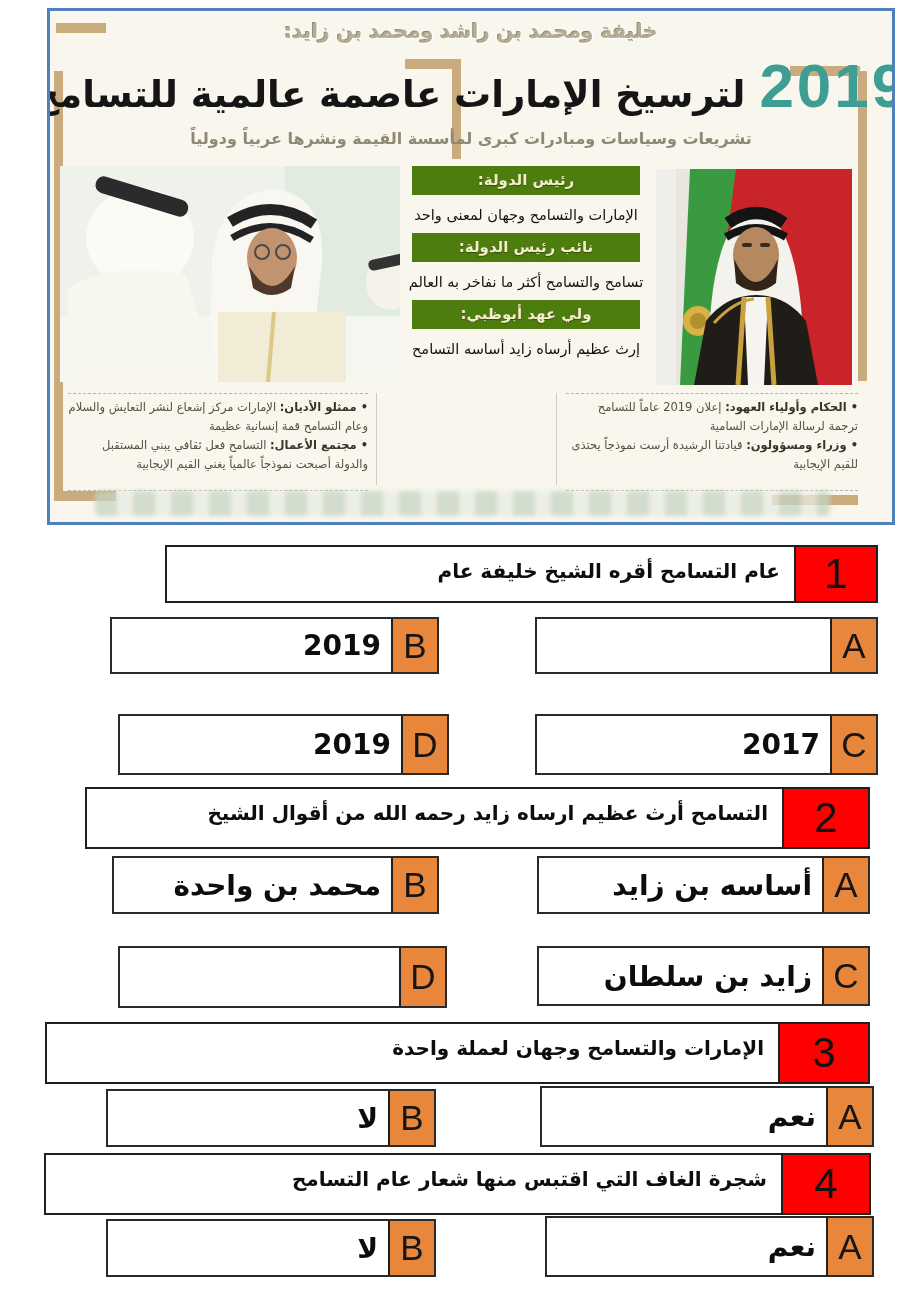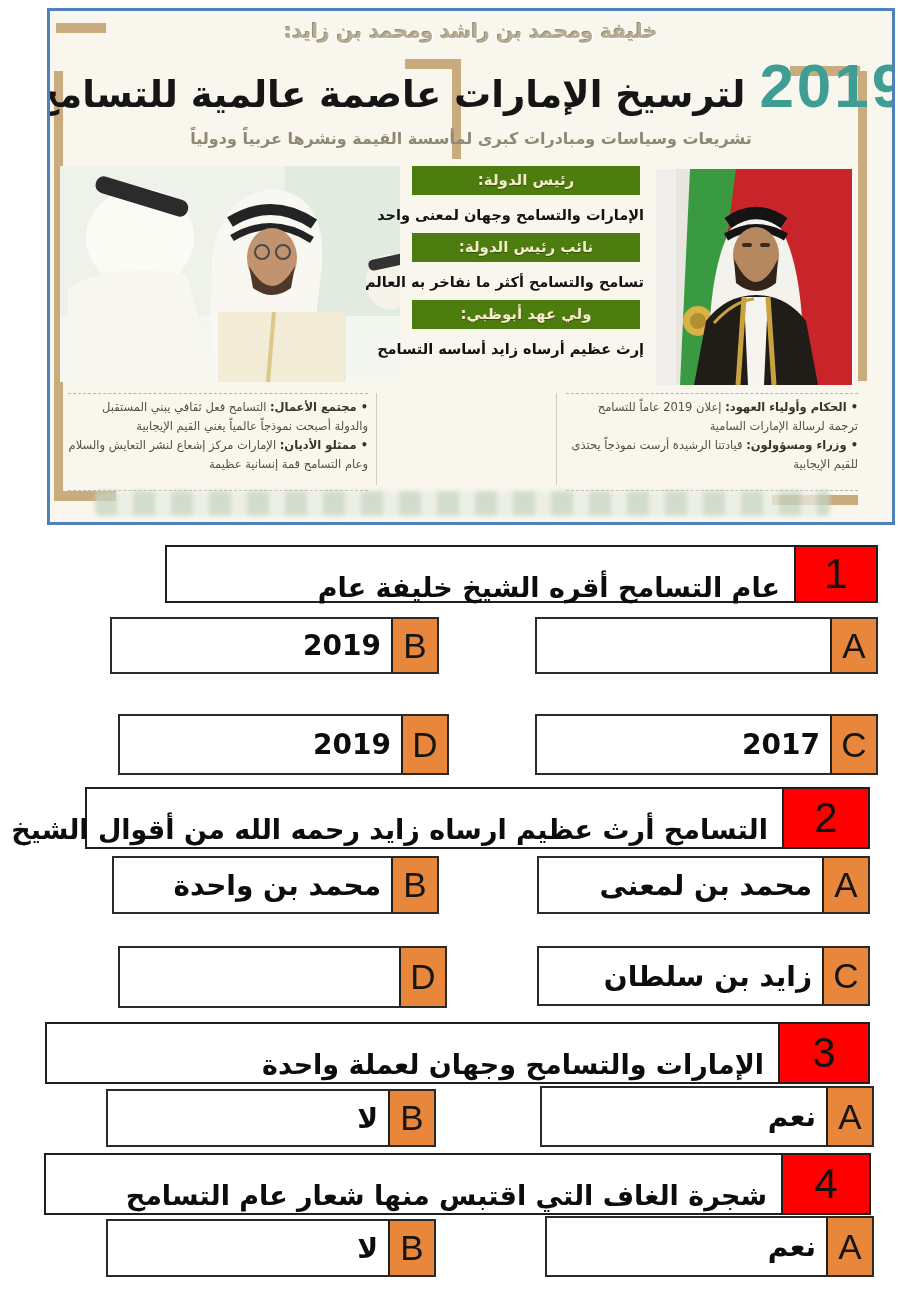--- a/index.html
+++ b/index.html
@@ -14,37 +14,37 @@
   .mainline{left:0;top:44px;width:100%;display:flex;direction:rtl;justify-content:center;
     align-items:baseline;gap:14px;}
   .year-big{font-size:62px;font-weight:700;color:#3f9e94;letter-spacing:3px;
     font-family:"Liberation Sans",sans-serif;line-height:1;}
   .headline{font-size:37px;font-weight:700;color:#151515;white-space:nowrap;}
   .subtitle{left:0;top:118px;width:100%;text-align:center;font-size:16px;font-weight:700;
     color:#8f8874;direction:rtl;}
   .quote-col{left:358px;top:155px;width:236px;height:215px;direction:rtl;}
   .qt-title{background:#4d7c0f;color:#f5ecc9;font-weight:700;font-size:15px;height:29px;
     line-height:29px;text-align:center;margin:0 4px 5px 4px;text-shadow:0 1px 1px rgba(0,0,0,.35);}
-  .qt-text{color:#121212;font-weight:700;font-size:14.5px;text-align:center;height:33px;
+  .qt-text{color:#121212;font-weight:400;font-size:14.5px;text-align:center;height:33px;
     line-height:30px;white-space:nowrap;}
   .photo{overflow:hidden;}
   .bcols{top:382px;height:92px;direction:rtl;font-size:11.5px;line-height:1.65;
     color:#55503f;text-align:right;filter:blur(0.45px);
     border-top:1px dashed #b9b4a6;border-bottom:1px dashed #b9b4a6;padding-top:4px;}
   .bcols b{color:#3a3428;}
   .vdiv{width:1px;background:#cfccc2;top:382px;height:92px;}
   .wmark{left:45px;top:480px;width:735px;height:25px;border-radius:5px;filter:blur(2px);
     background:repeating-linear-gradient(90deg,#c6d4c2 0 22px,#e7ece3 22px 38px);opacity:.75;}
   
   .qbar{display:flex;direction:rtl;background:#fff;border:2px solid #1f1f1f;
     box-sizing:border-box;align-items:flex-start;}
   .qnum{background:#ff0000;border-left:2px solid #1f1f1f;height:100%;display:flex;
     align-items:center;justify-content:center;font-family:"Liberation Sans",sans-serif;
     font-size:42px;color:#111;flex:0 0 auto;}
-  .qtext{flex:1;font-size:27px;font-weight:700;color:#0d0d0d;padding:25px 14px 0 6px;
+  .qtext{flex:1;font-size:20px;font-weight:700;color:#0d0d0d;padding:12px 14px 0 6px;
     white-space:nowrap;}
   .opt{display:flex;direction:rtl;background:#fff;border:2px solid #2a2a2a;
     box-sizing:border-box;align-items:center;}
   .oletter{background:#e8873b;border-left:2px solid #1f1f1f;width:44px;height:100%;
     display:flex;align-items:center;justify-content:center;
     font-family:"Liberation Sans",sans-serif;font-size:35px;color:#161616;flex:0 0 auto;}
   .olabel{flex:1;font-size:28px;font-weight:700;color:#0d0d0d;padding:0 10px 0 6px;
     white-space:nowrap;text-align:right;}
 </style>
 </head>
@@ -124,22 +124,22 @@
     </svg>
   </div>
 
   <div class="abs bcols" style="left:516px;width:292px;">
     <div><b>• الحكام وأولياء العهود:</b><span> إعلان 2019 عاماً للتسامح ترجمة لرسالة الإمارات السامية</span></div>
     <div><b>• وزراء ومسؤولون:</b><span> قيادتنا الرشيدة أرست نموذجاً يحتذى للقيم الإيجابية</span></div>
   </div>
   <div class="abs vdiv" style="left:506px;"></div>
   <div class="abs vdiv" style="left:326px;"></div>
   <div class="abs bcols" style="left:18px;width:300px;">
+    <div><b>• ممثلو الأديان:</b><span> الإمارات مركز إشعاع لنشر التعايش والسلام وعام التسامح قمة إنسانية عظيمة</span></div>
     <div><b>• مجتمع الأعمال:</b><span> التسامح فعل ثقافي يبني المستقبل والدولة أصبحت نموذجاً عالمياً يغني القيم الإيجابية</span></div>
-    <div><b>• ممثلو الأديان:</b><span> الإمارات مركز إشعاع لنشر التعايش والسلام وعام التسامح قمة إنسانية عظيمة</span></div>
   </div>
 
   <div class="abs wmark"></div>
 </div>
 
 <div class="abs qbar" style="left:165px;top:545px;width:713px;height:58px;">
   <div class="qnum" style="width:80px;">1</div>
   <div class="qtext">عام التسامح أقره الشيخ خليفة عام</div>
 </div>
 <div class="abs opt" style="left:535px;top:617px;width:343px;height:57px;">
@@ -157,21 +157,21 @@
   <div class="oletter">D</div>
   <div class="olabel">2019</div>
 </div>
 
 <div class="abs qbar" style="left:85px;top:787px;width:785px;height:62px;">
   <div class="qnum" style="width:84px;">2</div>
   <div class="qtext">التسامح أرث عظيم ارساه زايد رحمه الله من أقوال الشيخ</div>
 </div>
 <div class="abs opt" style="left:537px;top:856px;width:333px;height:58px;">
   <div class="oletter">A</div>
-  <div class="olabel">محمد بن لمعنى</div>
+  <div class="olabel">أساسه بن زايد</div>
 </div>
 <div class="abs opt" style="left:112px;top:856px;width:327px;height:58px;">
   <div class="oletter">B</div>
   <div class="olabel">محمد بن واحدة</div>
 </div>
 <div class="abs opt" style="left:537px;top:946px;width:333px;height:60px;">
   <div class="oletter">C</div>
   <div class="olabel">زايد بن سلطان</div>
 </div>
 <div class="abs opt" style="left:118px;top:946px;width:329px;height:62px;">

